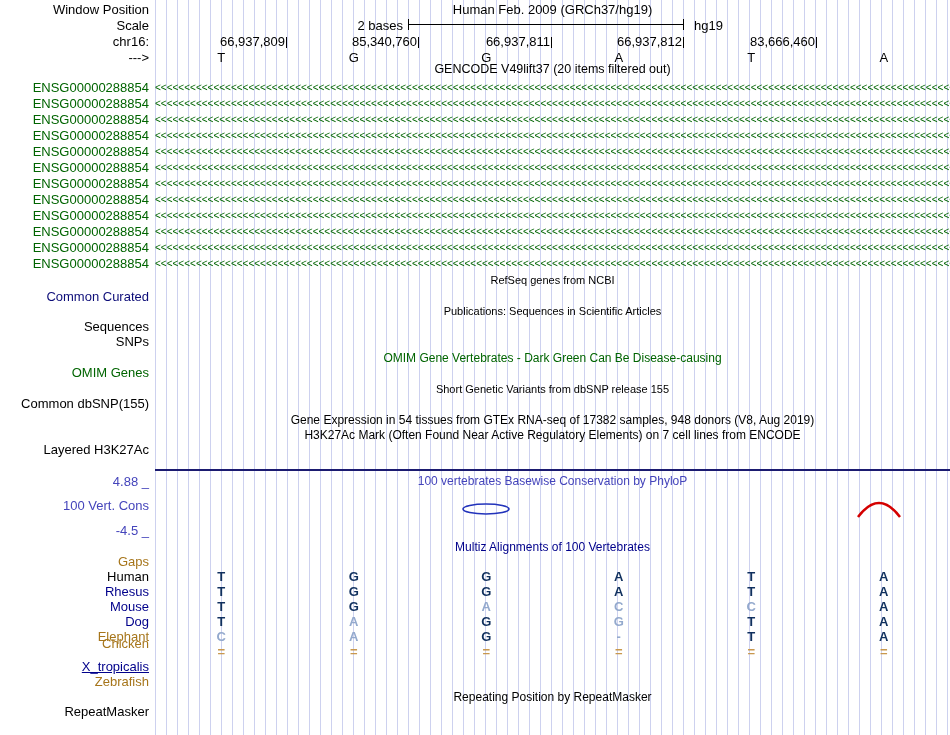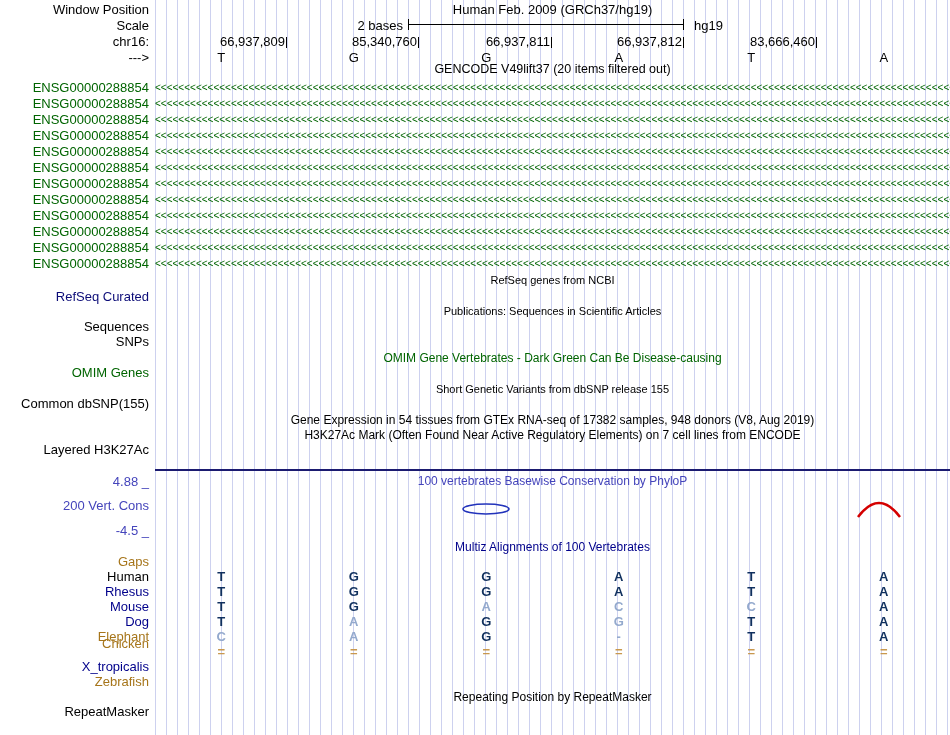--- a/index.html
+++ b/index.html
@@ -78,36 +78,36 @@
     <span>G</span>
     <span>G</span>
     <span>A</span>
     <span>T</span>
     <span>A</span>
   </div>
 
   <div class="title big" style="top:62px">GENCODE V49lift37 (20 items filtered out)</div>
 
   <div class="title small" style="top:273px">RefSeq genes from NCBI</div>
-  <div class="lbl refseq" style="top:289px">RefSeq Curated</div>
+  <div class="lbl refseq" style="top:289px">Common Curated</div>
   <div class="title small" style="top:304px">Publications: Sequences in Scientific Articles</div>
   <div class="lbl" style="top:319px">Sequences</div>
   <div class="lbl" style="top:334px">SNPs</div>
   <div class="title green" style="top:351px">OMIM Gene Vertebrates - Dark Green Can Be Disease-causing</div>
   <div class="lbl green" style="top:365px">OMIM Genes</div>
   <div class="title small" style="top:382px">Short Genetic Variants from dbSNP release 155</div>
   <div class="lbl" style="top:396px">Common dbSNP(155)</div>
   <div class="title" style="top:413px">Gene Expression in 54 tissues from GTEx RNA-seq of 17382 samples, 948 donors (V8, Aug 2019)</div>
   <div class="title" style="top:428px">H3K27Ac Mark (Often Found Near Active Regulatory Elements) on 7 cell lines from ENCODE</div>
   <div class="lbl" style="top:442px">Layered H3K27Ac</div>
   <div id="h3kline"></div>
 
   <div class="lbl pblue" style="top:474px">4.88 _</div>
   <div class="title pblue" style="top:474px">100 vertebrates Basewise Conservation by PhyloP</div>
-  <div class="lbl pblue" style="top:498px">200 Vert. Cons</div>
+  <div class="lbl pblue" style="top:498px">100 Vert. Cons</div>
   <div class="lbl pblue" style="top:523px">-4.5 _</div>
   <svg id="wiggle" width="795" height="30" viewBox="0 0 795 30">
     <ellipse cx="331" cy="17" rx="23" ry="5" fill="none" stroke="var(--wiggle-blue,#2233bb)" stroke-width="1.6"></ellipse>
     <path d="M 703 25 Q 724 -3 745 25" fill="none" stroke="var(--wiggle-red,#d40000)" stroke-width="2.5"></path>
   </svg>
 
   <div class="title navy" style="top:540px">Multiz Alignments of 100 Vertebrates</div>
   <div class="lbl tan" style="top:554px">Gaps</div>
 
   <div class="title" style="top:690px">Repeating Position by RepeatMasker</div>
@@ -183,21 +183,21 @@
     </div>
     <div class="lbl tan" style="top: 636px;">Chicken</div>
     <div class="alnrow" style="top: 644px;">
       <span class="tone-g">=</span>
       <span class="tone-g">=</span>
       <span class="tone-g">=</span>
       <span class="tone-g">=</span>
       <span class="tone-g">=</span>
       <span class="tone-g">=</span>
     </div>
-    <div class="lbl navy" style="top: 659px;">X_tropicalis</div>
+    <div class="lbl navy" style="top: 659px; text-decoration: underline;">X_tropicalis</div>
     <div class="alnrow" style="top: 659px;">
       <span class=""></span>
       <span class=""></span>
       <span class=""></span>
       <span class=""></span>
       <span class=""></span>
       <span class=""></span>
     </div>
     <div class="lbl tan" style="top: 674px;">Zebrafish</div>
     <div class="alnrow" style="top: 674px;">

